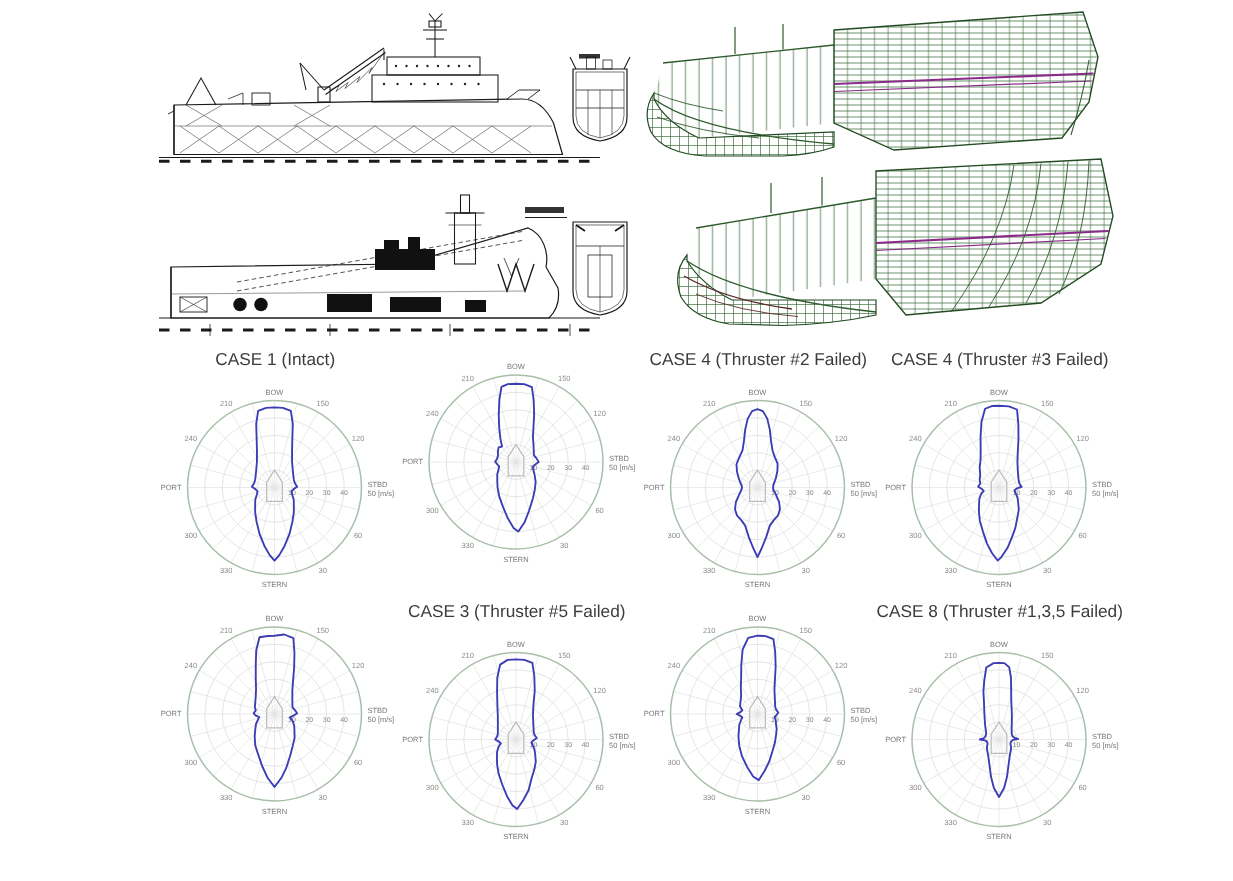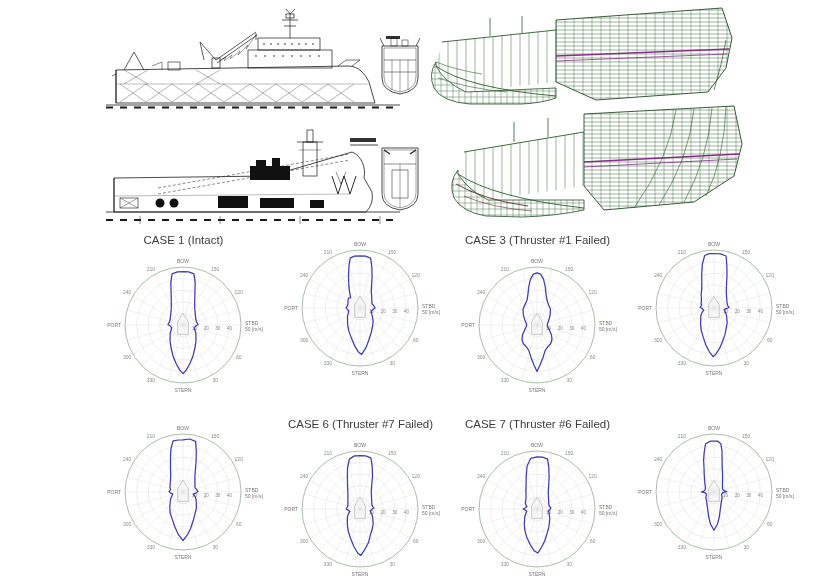--- a/index.html
+++ b/index.html
@@ -1,20 +1,20 @@
 <!DOCTYPE html>
 <html><head>
 <meta charset="utf-8">
 <style>
   html,body{margin:0;padding:0;background:#fff;}
   body{width:822px;height:587px;position:relative;font-family:"Liberation Sans",sans-serif;overflow:hidden;}
   .canvas{position:absolute;left:0;top:0;width:822px;height:587px;background:#fff;}
   .drawings-panel{position:absolute;left:100px;top:6px;width:322px;height:224px;}
   .wireframe-panel{position:absolute;left:420px;top:2px;width:322px;height:228px;}
-  .plots-grid{position:absolute;left:103px;top:232px;display:grid;grid-template-columns:repeat(4,161px);grid-template-rows:repeat(2,168px);gap:16px;}
+  .plots-grid{position:absolute;left:103px;top:232px;display:grid;grid-template-columns:repeat(4,161px);grid-template-rows:repeat(2,168px);}
   .plot-cell{width:161px;height:168px;display:flex;flex-direction:column;align-items:center;}
   .plot-title{height:17px;line-height:17px;font-size:11.5px;color:#3c3c3c;white-space:nowrap;text-align:center;}
   svg{display:block;}
   .tiny-bar{fill:#333;}
 </style>
 </head>
 <body>
 
 <div class="canvas">
 
@@ -312,21 +312,21 @@
           <text x="142" y="81.5" font-size="5" fill="#777" text-anchor="start">50 [m/s]</text>
           <text x="91.6" y="81" font-size="4.6" fill="#8a8a8a" text-anchor="middle">10</text>
           <text x="103.2" y="81" font-size="4.6" fill="#8a8a8a" text-anchor="middle">20</text>
           <text x="114.8" y="81" font-size="4.6" fill="#8a8a8a" text-anchor="middle">30</text>
           <text x="126.4" y="81" font-size="4.6" fill="#8a8a8a" text-anchor="middle">40</text>
           <path d="M74.78 85.28 L74.78 72.52 L80 64.4 L85.22 72.52 L85.22 85.28 Z" fill="none" stroke="#bbbbbb" stroke-width="0.8"></path>
           <path d="M80.0 23.8 L85.5 24.1 L90.6 26.1 L91.8 34.7 L92.1 44.6 L91.6 53.3 L91.3 59.8 L91.7 64.7 L91.8 68.6 L92.0 71.6 L93.7 73.6 L95.1 76.0 L92.6 77.8 L91.2 79.2 L91.6 81.4 L92.4 84.6 L93.1 89.1 L92.6 94.1 L91.3 100.2 L88.7 108.5 L85.7 116.2 L81.6 122.4 L78.5 120.1 L74.7 113.9 L71.4 106.1 L68.8 98.9 L67.7 92.9 L67.5 88.1 L67.5 84.4 L68.3 81.2 L68.8 79.0 L67.3 77.3 L66.1 75.8 L67.4 73.8 L68.0 71.6 L67.9 69.0 L68.4 66.3 L70.7 65.7 L69.6 60.6 L68.8 53.1 L68.5 44.4 L68.9 34.5 L70.3 25.9 L74.5 24.1 Z" fill="none" stroke="#3c3cb4" stroke-width="1.25" stroke-linejoin="round"></path>
         </svg>
       </div>
       <div class="plot-cell">
-        <div class="plot-title">CASE 3 (Thruster #1 Failed)</div>
+        <div class="plot-title">CASE 4 (Thruster #2 Failed)</div>
         <svg width="161" height="151" viewBox="0 0 161 151">
           <line x1="80" y1="76" x2="80" y2="18.000000000000007" stroke="#e3e3e3" stroke-width="0.5"></line>
           <line x1="80" y1="76" x2="95.0115046159462" y2="19.976302075234045" stroke="#e3e3e3" stroke-width="0.5"></line>
           <line x1="80" y1="76" x2="109" y2="25.770526580502562" stroke="#e3e3e3" stroke-width="0.5"></line>
           <line x1="80" y1="76" x2="121.01219330881975" y2="34.987806691180246" stroke="#e3e3e3" stroke-width="0.5"></line>
           <line x1="80" y1="76" x2="130.22947341949742" y2="47" stroke="#e3e3e3" stroke-width="0.5"></line>
           <line x1="80" y1="76" x2="136.02369792476594" y2="60.9884953840538" stroke="#e3e3e3" stroke-width="0.5"></line>
           <line x1="80" y1="76" x2="138" y2="76" stroke="#e3e3e3" stroke-width="0.5"></line>
           <line x1="80" y1="76" x2="136.02369792476594" y2="91.01150461594621" stroke="#e3e3e3" stroke-width="0.5"></line>
           <line x1="80" y1="76" x2="130.22947341949742" y2="104.99999999999999" stroke="#e3e3e3" stroke-width="0.5"></line>
@@ -365,20 +365,21 @@
           <text x="142" y="81.5" font-size="5" fill="#777" text-anchor="start">50 [m/s]</text>
           <text x="91.6" y="81" font-size="4.6" fill="#8a8a8a" text-anchor="middle">10</text>
           <text x="103.2" y="81" font-size="4.6" fill="#8a8a8a" text-anchor="middle">20</text>
           <text x="114.8" y="81" font-size="4.6" fill="#8a8a8a" text-anchor="middle">30</text>
           <text x="126.4" y="81" font-size="4.6" fill="#8a8a8a" text-anchor="middle">40</text>
           <path d="M74.78 85.28 L74.78 72.52 L80 64.4 L85.22 72.52 L85.22 85.28 Z" fill="none" stroke="#bbbbbb" stroke-width="0.8"></path>
           <path d="M80.0 23.8 L83.6 25.1 L86.5 30.1 L88.2 37.4 L89.0 44.8 L90.0 51.3 L91.6 55.9 L93.4 60.0 L93.3 64.8 L92.3 69.5 L91.2 72.8 L90.4 74.9 L90.4 76.0 L90.4 77.1 L91.3 78.8 L92.7 81.7 L94.4 85.7 L95.0 90.5 L93.6 94.8 L90.7 97.9 L88.2 101.4 L85.8 109.1 L82.8 116.5 L80.0 122.4 L77.2 116.5 L74.2 109.1 L71.8 101.4 L69.3 97.9 L66.4 94.8 L65.0 90.5 L65.6 85.7 L67.3 81.7 L68.7 78.8 L69.6 76.7 L69.6 76.0 L69.6 74.9 L68.7 73.2 L67.5 69.9 L66.3 65.3 L66.0 60.5 L67.7 56.3 L70.0 51.3 L71.0 44.8 L71.8 37.4 L73.5 30.1 L76.4 25.1 Z" fill="none" stroke="#3c3cb4" stroke-width="1.25" stroke-linejoin="round"></path>
         </svg>
       </div>
       <div class="plot-cell">
+        <div class="plot-title">CASE 4 (Thruster #3 Failed)</div>
         <svg width="161" height="151" viewBox="0 0 161 151">
           <line x1="80" y1="76" x2="80" y2="18.000000000000007" stroke="#e3e3e3" stroke-width="0.5"></line>
           <line x1="80" y1="76" x2="95.0115046159462" y2="19.976302075234045" stroke="#e3e3e3" stroke-width="0.5"></line>
           <line x1="80" y1="76" x2="109" y2="25.770526580502562" stroke="#e3e3e3" stroke-width="0.5"></line>
           <line x1="80" y1="76" x2="121.01219330881975" y2="34.987806691180246" stroke="#e3e3e3" stroke-width="0.5"></line>
           <line x1="80" y1="76" x2="130.22947341949742" y2="47" stroke="#e3e3e3" stroke-width="0.5"></line>
           <line x1="80" y1="76" x2="136.02369792476594" y2="60.9884953840538" stroke="#e3e3e3" stroke-width="0.5"></line>
           <line x1="80" y1="76" x2="138" y2="76" stroke="#e3e3e3" stroke-width="0.5"></line>
           <line x1="80" y1="76" x2="136.02369792476594" y2="91.01150461594621" stroke="#e3e3e3" stroke-width="0.5"></line>
           <line x1="80" y1="76" x2="130.22947341949742" y2="104.99999999999999" stroke="#e3e3e3" stroke-width="0.5"></line>
@@ -469,21 +470,21 @@
           <text x="142" y="81.5" font-size="5" fill="#777" text-anchor="start">50 [m/s]</text>
           <text x="91.6" y="81" font-size="4.6" fill="#8a8a8a" text-anchor="middle">10</text>
           <text x="103.2" y="81" font-size="4.6" fill="#8a8a8a" text-anchor="middle">20</text>
           <text x="114.8" y="81" font-size="4.6" fill="#8a8a8a" text-anchor="middle">30</text>
           <text x="126.4" y="81" font-size="4.6" fill="#8a8a8a" text-anchor="middle">40</text>
           <path d="M74.78 85.28 L74.78 72.52 L80 64.4 L85.22 72.52 L85.22 85.28 Z" fill="none" stroke="#bbbbbb" stroke-width="0.8"></path>
           <path d="M80.0 23.8 L86.5 23.0 L92.6 25.4 L93.3 35.2 L93.1 45.0 L92.4 53.7 L91.9 60.3 L91.9 64.9 L91.9 68.8 L92.0 71.6 L93.7 73.6 L95.1 75.5 L92.7 77.1 L90.2 78.2 L92.0 80.4 L93.1 83.5 L93.3 87.2 L93.4 92.0 L92.2 97.1 L90.3 104.3 L87.7 112.3 L84.5 118.7 L80.0 124.7 L75.5 118.7 L71.9 111.0 L69.1 102.9 L67.1 96.7 L66.8 90.7 L67.2 86.0 L67.7 82.5 L69.0 79.8 L69.8 78.0 L67.3 76.9 L66.1 75.5 L67.5 73.6 L66.9 71.2 L67.2 68.0 L67.5 63.9 L67.7 59.1 L67.5 52.4 L67.5 43.5 L67.8 33.6 L70.0 24.8 L75.5 24.0 Z" fill="none" stroke="#3c3cb4" stroke-width="1.25" stroke-linejoin="round"></path>
         </svg>
       </div>
       <div class="plot-cell">
-        <div class="plot-title">CASE 6 (Thruster #7 Failed)</div>
+        <div class="plot-title">CASE 3 (Thruster #5 Failed)</div>
         <svg width="161" height="151" viewBox="0 0 161 151">
           <line x1="80" y1="76" x2="80" y2="18.000000000000007" stroke="#e3e3e3" stroke-width="0.5"></line>
           <line x1="80" y1="76" x2="95.0115046159462" y2="19.976302075234045" stroke="#e3e3e3" stroke-width="0.5"></line>
           <line x1="80" y1="76" x2="109" y2="25.770526580502562" stroke="#e3e3e3" stroke-width="0.5"></line>
           <line x1="80" y1="76" x2="121.01219330881975" y2="34.987806691180246" stroke="#e3e3e3" stroke-width="0.5"></line>
           <line x1="80" y1="76" x2="130.22947341949742" y2="47" stroke="#e3e3e3" stroke-width="0.5"></line>
           <line x1="80" y1="76" x2="136.02369792476594" y2="60.9884953840538" stroke="#e3e3e3" stroke-width="0.5"></line>
           <line x1="80" y1="76" x2="138" y2="76" stroke="#e3e3e3" stroke-width="0.5"></line>
           <line x1="80" y1="76" x2="136.02369792476594" y2="91.01150461594621" stroke="#e3e3e3" stroke-width="0.5"></line>
           <line x1="80" y1="76" x2="130.22947341949742" y2="104.99999999999999" stroke="#e3e3e3" stroke-width="0.5"></line>
@@ -522,21 +523,20 @@
           <text x="142" y="81.5" font-size="5" fill="#777" text-anchor="start">50 [m/s]</text>
           <text x="91.6" y="81" font-size="4.6" fill="#8a8a8a" text-anchor="middle">10</text>
           <text x="103.2" y="81" font-size="4.6" fill="#8a8a8a" text-anchor="middle">20</text>
           <text x="114.8" y="81" font-size="4.6" fill="#8a8a8a" text-anchor="middle">30</text>
           <text x="126.4" y="81" font-size="4.6" fill="#8a8a8a" text-anchor="middle">40</text>
           <path d="M74.78 85.28 L74.78 72.52 L80 64.4 L85.22 72.52 L85.22 85.28 Z" fill="none" stroke="#bbbbbb" stroke-width="0.8"></path>
           <path d="M80.0 22.6 L85.6 22.9 L90.9 24.9 L92.2 33.6 L92.5 43.5 L91.6 53.3 L91.3 59.8 L91.5 64.5 L91.7 68.4 L91.8 71.2 L92.5 73.3 L93.9 75.0 L91.6 76.6 L90.3 77.8 L91.0 79.6 L92.3 82.5 L92.8 86.0 L93.2 90.7 L92.3 95.7 L90.4 101.8 L88.4 109.8 L84.9 116.3 L80.8 122.4 L77.7 120.0 L74.0 113.8 L70.8 106.0 L68.4 98.7 L67.4 92.7 L67.3 87.9 L67.4 84.2 L68.3 81.0 L69.9 78.5 L68.5 77.4 L66.1 76.0 L67.4 74.0 L67.9 72.1 L67.9 69.0 L67.9 65.1 L67.9 60.5 L67.6 53.7 L67.4 44.8 L67.5 35.0 L69.4 26.1 L74.4 22.9 Z" fill="none" stroke="#3c3cb4" stroke-width="1.25" stroke-linejoin="round"></path>
         </svg>
       </div>
       <div class="plot-cell">
-        <div class="plot-title">CASE 7 (Thruster #6 Failed)</div>
         <svg width="161" height="151" viewBox="0 0 161 151">
           <line x1="80" y1="76" x2="80" y2="18.000000000000007" stroke="#e3e3e3" stroke-width="0.5"></line>
           <line x1="80" y1="76" x2="95.0115046159462" y2="19.976302075234045" stroke="#e3e3e3" stroke-width="0.5"></line>
           <line x1="80" y1="76" x2="109" y2="25.770526580502562" stroke="#e3e3e3" stroke-width="0.5"></line>
           <line x1="80" y1="76" x2="121.01219330881975" y2="34.987806691180246" stroke="#e3e3e3" stroke-width="0.5"></line>
           <line x1="80" y1="76" x2="130.22947341949742" y2="47" stroke="#e3e3e3" stroke-width="0.5"></line>
           <line x1="80" y1="76" x2="136.02369792476594" y2="60.9884953840538" stroke="#e3e3e3" stroke-width="0.5"></line>
           <line x1="80" y1="76" x2="138" y2="76" stroke="#e3e3e3" stroke-width="0.5"></line>
           <line x1="80" y1="76" x2="136.02369792476594" y2="91.01150461594621" stroke="#e3e3e3" stroke-width="0.5"></line>
           <line x1="80" y1="76" x2="130.22947341949742" y2="104.99999999999999" stroke="#e3e3e3" stroke-width="0.5"></line>
@@ -575,20 +575,21 @@
           <text x="142" y="81.5" font-size="5" fill="#777" text-anchor="start">50 [m/s]</text>
           <text x="91.6" y="81" font-size="4.6" fill="#8a8a8a" text-anchor="middle">10</text>
           <text x="103.2" y="81" font-size="4.6" fill="#8a8a8a" text-anchor="middle">20</text>
           <text x="114.8" y="81" font-size="4.6" fill="#8a8a8a" text-anchor="middle">30</text>
           <text x="126.4" y="81" font-size="4.6" fill="#8a8a8a" text-anchor="middle">40</text>
           <path d="M74.78 85.28 L74.78 72.52 L80 64.4 L85.22 72.52 L85.22 85.28 Z" fill="none" stroke="#bbbbbb" stroke-width="0.8"></path>
           <path d="M80.0 23.8 L85.5 24.1 L90.6 26.1 L91.8 34.7 L92.1 44.6 L91.6 53.3 L91.3 59.8 L91.5 64.5 L91.7 68.4 L91.8 71.2 L92.5 73.3 L93.9 75.0 L92.7 76.7 L91.4 78.0 L92.1 79.9 L92.3 82.5 L92.8 86.0 L92.4 89.8 L91.7 94.7 L90.0 100.7 L87.9 107.5 L84.7 114.0 L80.8 120.1 L77.1 117.7 L73.1 111.3 L69.7 104.3 L67.8 97.1 L67.3 91.1 L67.6 86.4 L67.9 83.0 L69.1 80.0 L69.8 78.2 L68.5 77.2 L66.1 76.0 L68.5 74.8 L69.9 73.5 L68.3 70.8 L68.7 67.8 L69.1 63.9 L68.9 58.3 L69.1 51.6 L69.2 42.9 L70.1 33.0 L73.8 25.3 Z" fill="none" stroke="#3c3cb4" stroke-width="1.25" stroke-linejoin="round"></path>
         </svg>
       </div>
       <div class="plot-cell">
+        <div class="plot-title">CASE 8 (Thruster #1,3,5 Failed)</div>
         <svg width="161" height="151" viewBox="0 0 161 151">
           <line x1="80" y1="76" x2="80" y2="18.000000000000007" stroke="#e3e3e3" stroke-width="0.5"></line>
           <line x1="80" y1="76" x2="95.0115046159462" y2="19.976302075234045" stroke="#e3e3e3" stroke-width="0.5"></line>
           <line x1="80" y1="76" x2="109" y2="25.770526580502562" stroke="#e3e3e3" stroke-width="0.5"></line>
           <line x1="80" y1="76" x2="121.01219330881975" y2="34.987806691180246" stroke="#e3e3e3" stroke-width="0.5"></line>
           <line x1="80" y1="76" x2="130.22947341949742" y2="47" stroke="#e3e3e3" stroke-width="0.5"></line>
           <line x1="80" y1="76" x2="136.02369792476594" y2="60.9884953840538" stroke="#e3e3e3" stroke-width="0.5"></line>
           <line x1="80" y1="76" x2="138" y2="76" stroke="#e3e3e3" stroke-width="0.5"></line>
           <line x1="80" y1="76" x2="136.02369792476594" y2="91.01150461594621" stroke="#e3e3e3" stroke-width="0.5"></line>
           <line x1="80" y1="76" x2="130.22947341949742" y2="104.99999999999999" stroke="#e3e3e3" stroke-width="0.5"></line>

